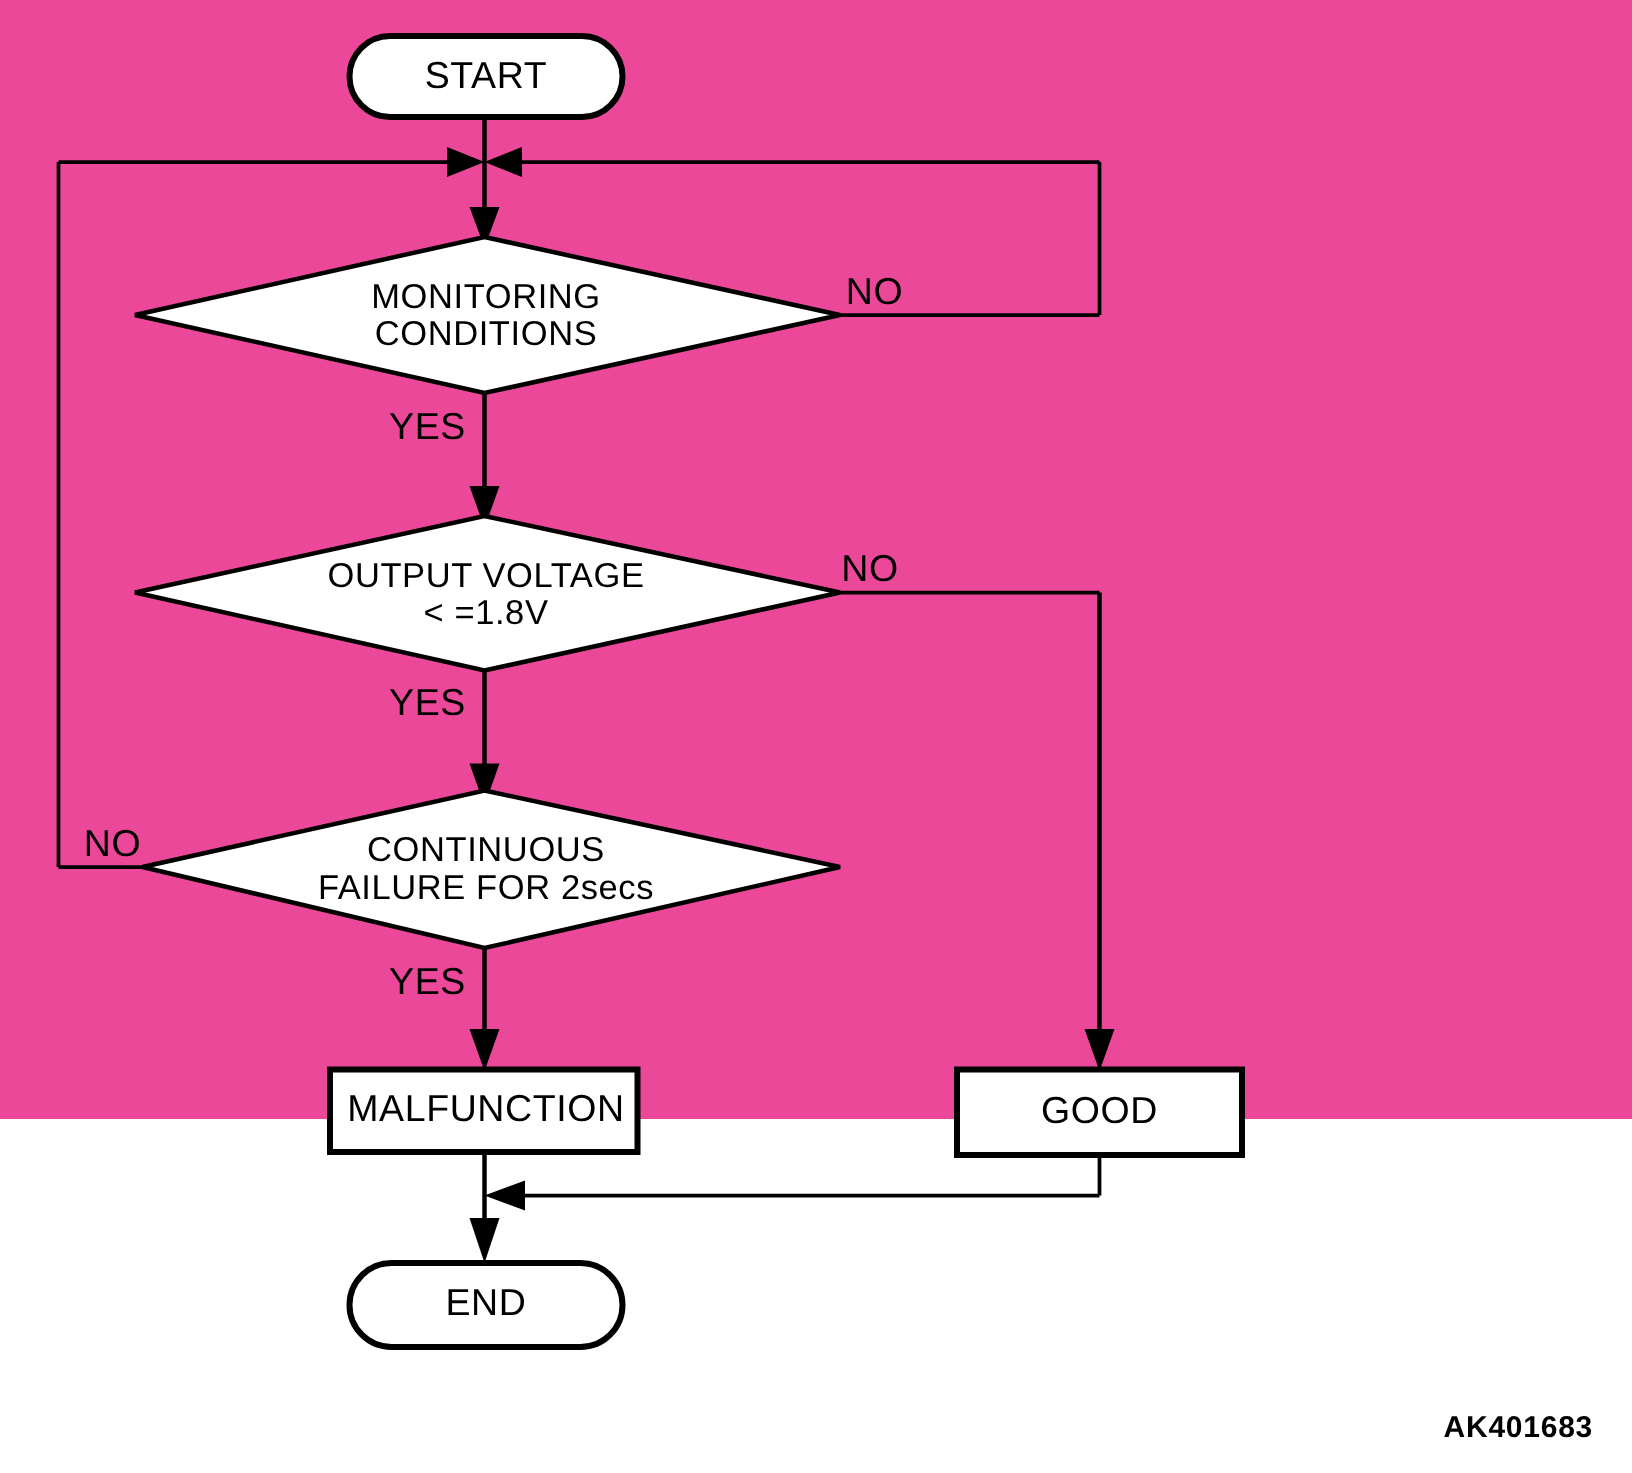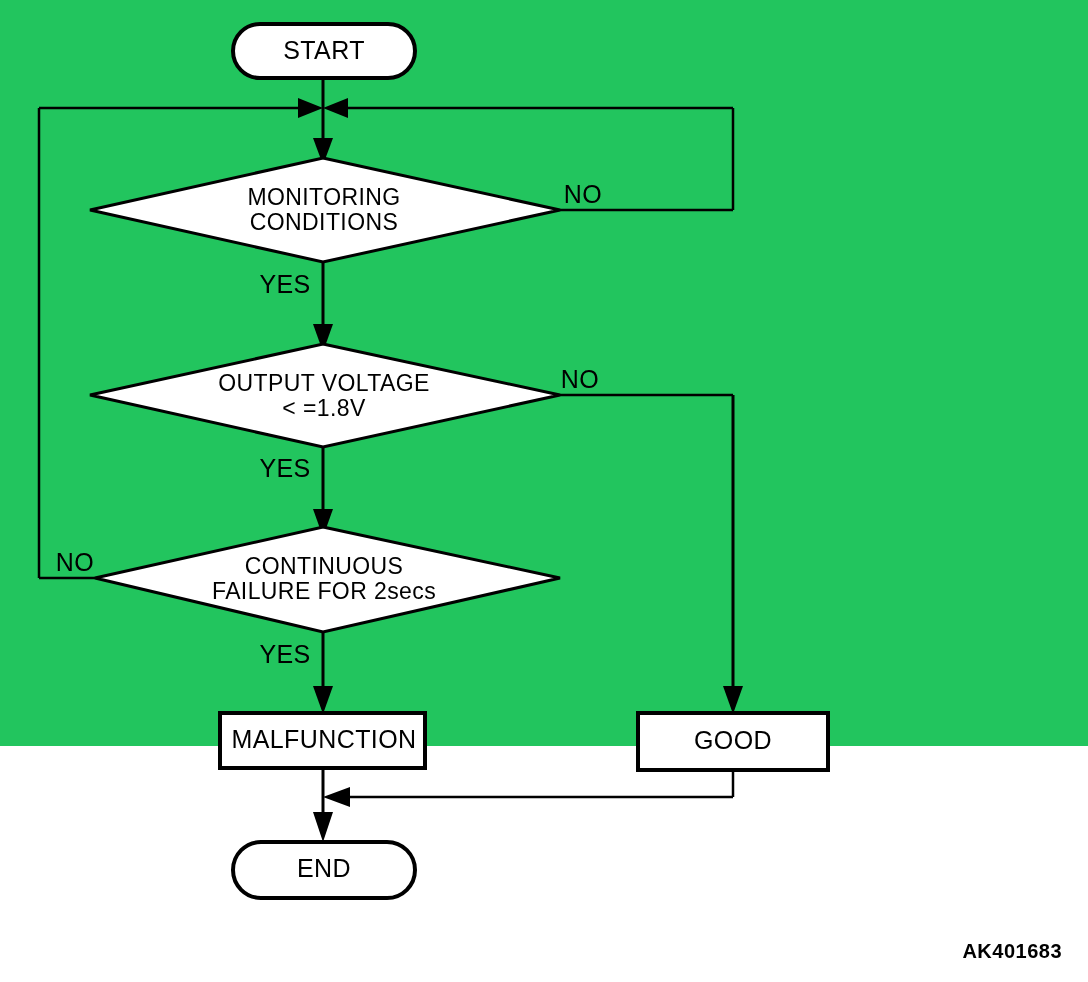--- a/index.html
+++ b/index.html
@@ -11,21 +11,21 @@
   body {
     width: 1088px;
     height: 982px;
     font-family: "Liberation Sans", sans-serif;
     overflow: hidden;
   }
   #flowchart-root {
     position: relative;
     width: 1088px;
     height: 746px;
-    background: #22c55e;
+    background: #ec4899;
   }
   svg#flow-svg {
     position: absolute;
     left: 0;
     top: 0;
     width: 1088px;
     height: 982px;
     display: block;
   }
   .shape-stroke {

